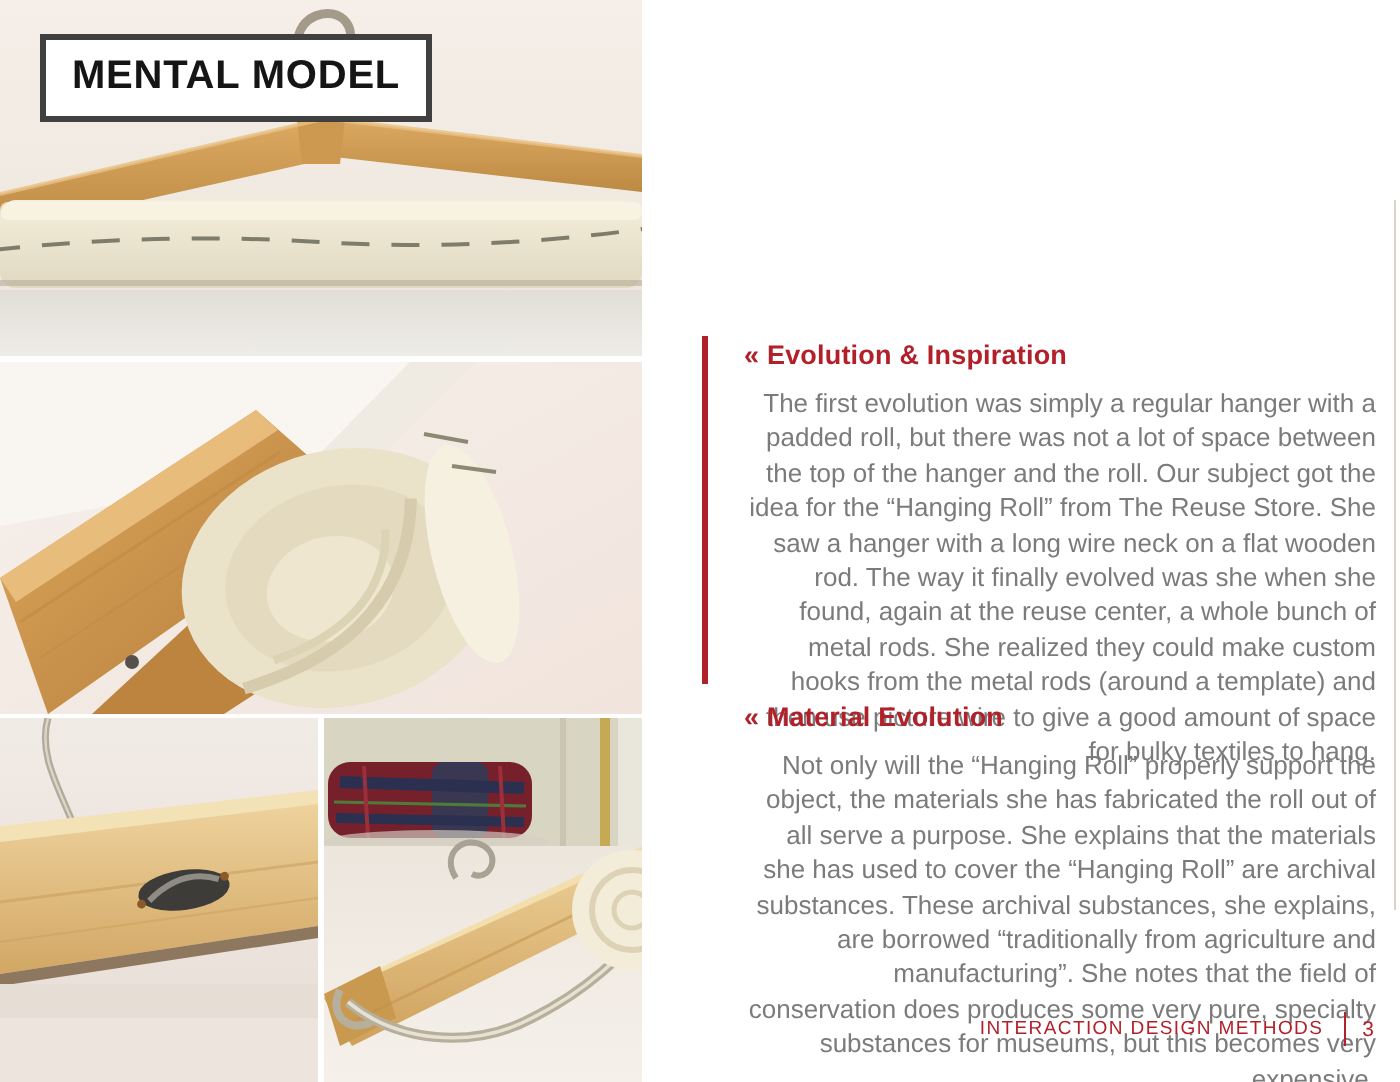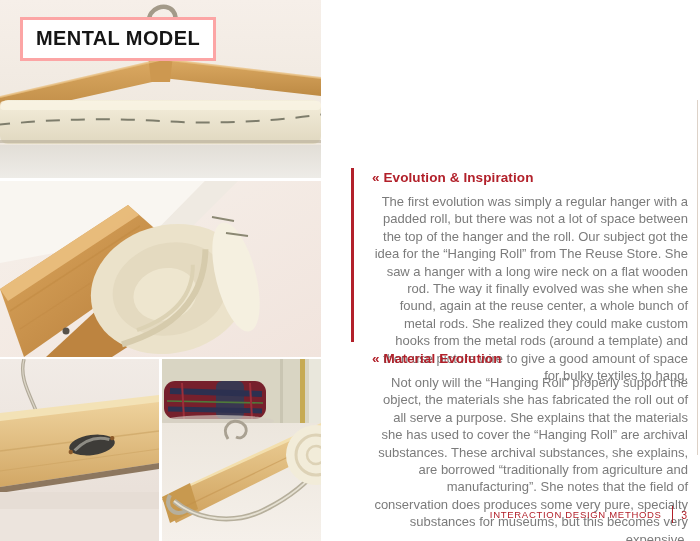--- a/index.html
+++ b/index.html
@@ -10,21 +10,21 @@
   
   .photo{position:absolute;overflow:hidden;}
   .photo svg{display:block;}
   #photo-top{left:0;top:0;width:321px;height:178px;}
   #photo-middle{left:0;top:181px;width:321px;height:176px;}
   #photo-bottom-left{left:0;top:359px;width:159px;height:182px;}
   #photo-bottom-right{left:162px;top:359px;width:159px;height:182px;}
 
   
   .title-box{
-    position:absolute;left:20px;top:17px;background:#ffffff;border:3px solid #fca5a5;
+    position:absolute;left:20px;top:17px;background:#ffffff;border:3px solid #404040;
     padding:7px 13px 8px 13px;z-index:5;
   }
   .title-box span{
     font-size:20px;font-weight:bold;color:#151515;letter-spacing:0.4px;white-space:nowrap;
   }
 
   
   .accent-bar{position:absolute;left:351px;top:168px;width:3px;height:174px;background:#b2202a;}
   .content-section{position:absolute;left:372px;width:316px;}
   #section-1{top:170px;}

